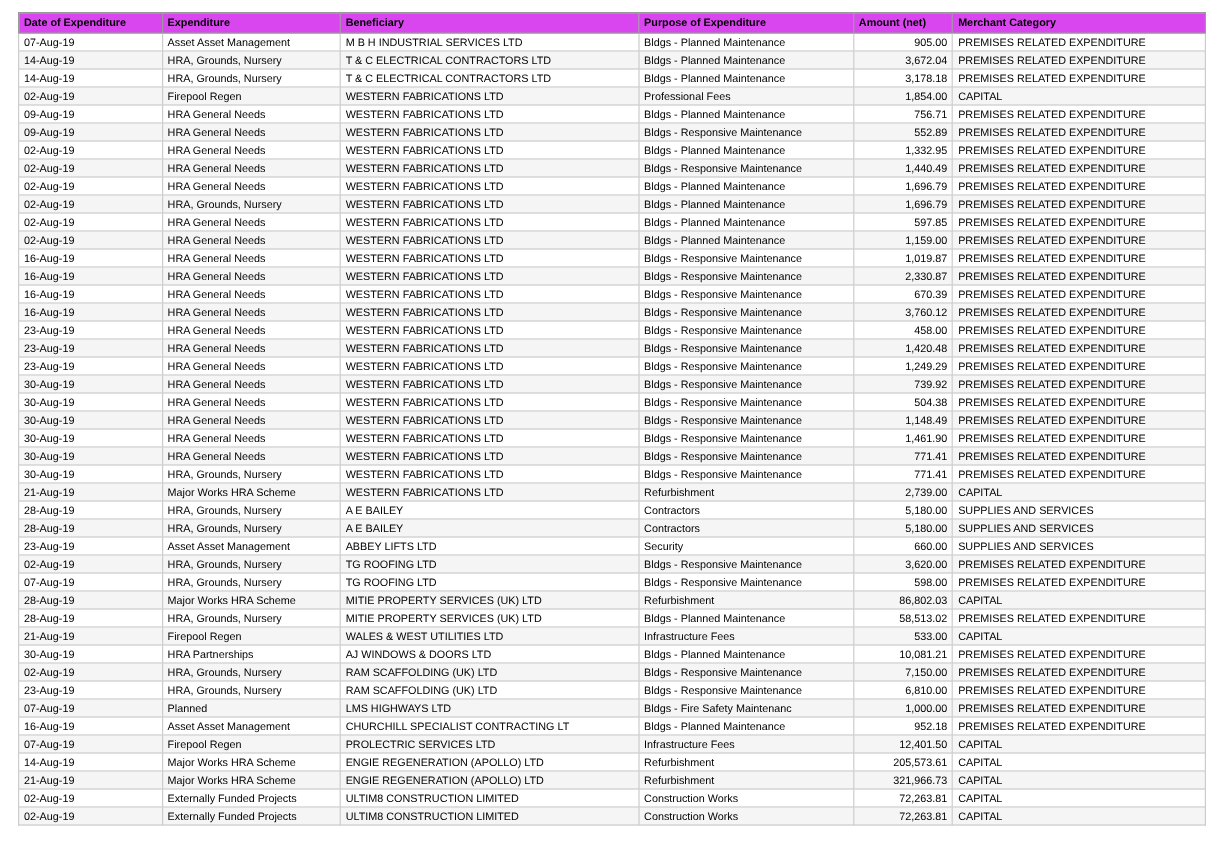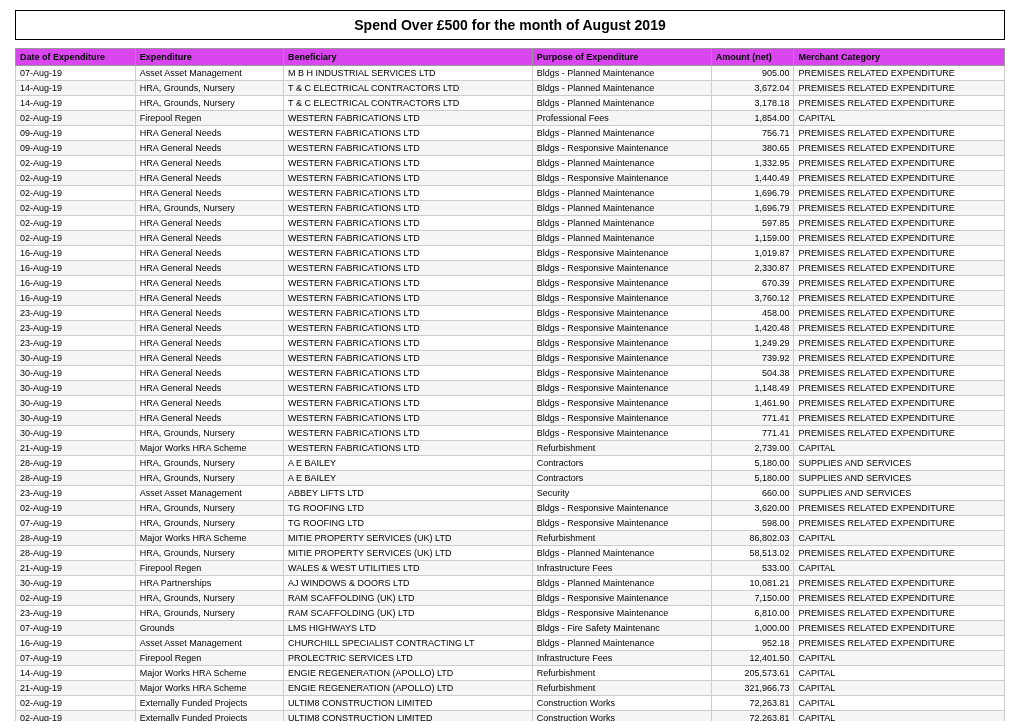--- a/index.html
+++ b/index.html
@@ -50,21 +50,20 @@
       white-space: nowrap;
     }
     td.amount {
       text-align: right;
     }
   </style>
 </head>
 <body>
 
 <div class="page-container">
-  <h1>Spend Over £500 for the month of August 2019</h1>
   <table>
     <thead>
       <tr>
         <th>Date of Expenditure</th>
         <th>Expenditure</th>
         <th>Beneficiary</th>
         <th>Purpose of Expenditure</th>
         <th>Amount (net)</th>
         <th>Merchant Category</th>
       </tr>
@@ -108,21 +107,21 @@
           <td>WESTERN FABRICATIONS LTD</td>
           <td>Bldgs - Planned Maintenance</td>
           <td class="amount">756.71</td>
           <td>PREMISES RELATED EXPENDITURE</td>
         </tr>
         <tr>
           <td>09-Aug-19</td>
           <td>HRA General Needs</td>
           <td>WESTERN FABRICATIONS LTD</td>
           <td>Bldgs - Responsive Maintenance</td>
-          <td class="amount">380.65</td>
+          <td class="amount">552.89</td>
           <td>PREMISES RELATED EXPENDITURE</td>
         </tr>
         <tr>
           <td>02-Aug-19</td>
           <td>HRA General Needs</td>
           <td>WESTERN FABRICATIONS LTD</td>
           <td>Bldgs - Planned Maintenance</td>
           <td class="amount">1,332.95</td>
           <td>PREMISES RELATED EXPENDITURE</td>
         </tr>
@@ -361,21 +360,21 @@
         <tr>
           <td>23-Aug-19</td>
           <td>HRA, Grounds, Nursery</td>
           <td>RAM SCAFFOLDING (UK) LTD</td>
           <td>Bldgs - Responsive Maintenance</td>
           <td class="amount">6,810.00</td>
           <td>PREMISES RELATED EXPENDITURE</td>
         </tr>
         <tr>
           <td>07-Aug-19</td>
-          <td>Grounds</td>
+          <td>Planned</td>
           <td>LMS HIGHWAYS LTD</td>
           <td>Bldgs - Fire Safety Maintenanc</td>
           <td class="amount">1,000.00</td>
           <td>PREMISES RELATED EXPENDITURE</td>
         </tr>
         <tr>
           <td>16-Aug-19</td>
           <td>Asset Asset Management</td>
           <td>CHURCHILL SPECIALIST CONTRACTING LT</td>
           <td>Bldgs - Planned Maintenance</td>

